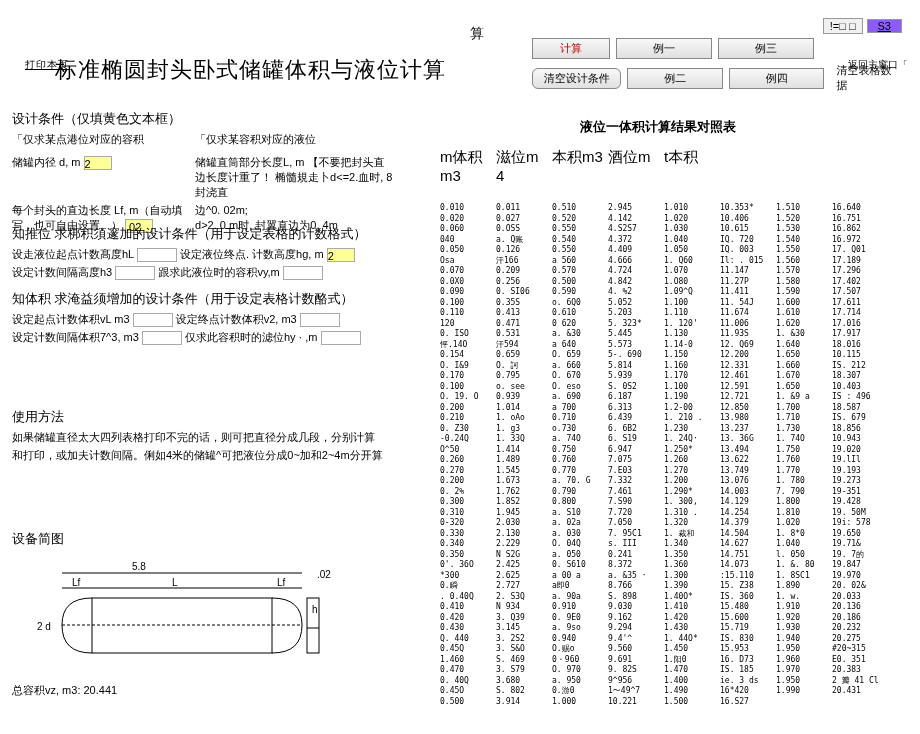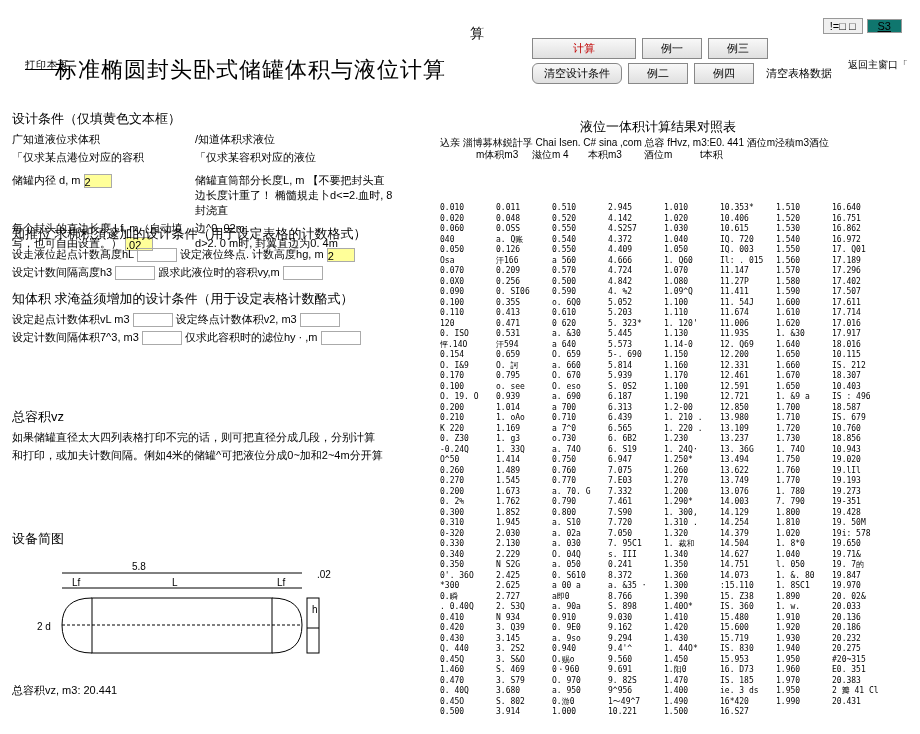--- a/index.html
+++ b/index.html
@@ -1,47 +1,47 @@
 <!DOCTYPE html>
 <html><head>
 <meta charset="utf-8">
 <style>
 * { box-sizing: border-box; margin: 0; padding: 0; }
 body { font-family: "SimSun", "宋体", sans-serif; font-size: 11px; color: #000; background: #fff; width: 920px; }
 .page { position: relative; width: 920px; height: 734px; }
 .top-right { position: absolute; top: 18px; right: 18px; display: flex; align-items: center; gap: 4px; }
 .top-right .lbl { border: 1px solid #999; padding: 1px 6px; background: #f0f0f0; }
-.top-right .s3 { border: 1px solid #999; padding: 0 10px; background: #0f766e; text-decoration: underline; }
+.top-right .s3 { border: 1px solid #999; padding: 0 10px; background: #8b5cf6; text-decoration: underline; }
 .btn-panel { position: absolute; top: 38px; right: 18px; width: 370px; }
 .btn-row { display: flex; gap: 6px; margin-bottom: 4px; align-items: center; }
-.btn { border: 1px solid #888; background: linear-gradient(#f8f8f8,#e0e0e0); padding: 2px 0; text-align: center; font-size: 11px; cursor: pointer; width: 60px; }
-.btn.calc { width: 104px; color: #c00000; }
+.btn { border: 1px solid #888; background: linear-gradient(#f8f8f8,#e0e0e0); padding: 2px 0; text-align: center; font-size: 11px; cursor: pointer; width: 96px; }
+.btn.calc { width: 78px; color: #c00000; }
 .btn.clr { width: 90px; border-radius: 6px; }
 .side-link { position: absolute; top: 58px; right: 12px; font-size: 10px; }
 .print-link { position: absolute; top: 58px; left: 25px; font-size: 10px; letter-spacing: 1px; }
 .title { position: absolute; top: 55px; left: 55px; font-size: 22px; letter-spacing: 1px; font-family: Liberation Serif, serif; }
 .section { position: absolute; left: 12px; font-size: 11px; }
 .hdr { font-size: 13px; font-weight: normal; margin-bottom: 4px; }
 .yellow { background: #ffff99; border: 1px solid #aaa; display: inline-block; min-width: 28px; height: 14px; vertical-align: middle; }
 .box { border: 1px solid #aaa; display: inline-block; min-width: 40px; height: 14px; vertical-align: middle; }
 .row { margin: 3px 0; line-height: 15px; }
 #cond { top: 110px; width: 400px; }
 #cond .left { display:inline-block; width:180px; vertical-align:top;}
 #cond .right { display:inline-block; width:200px; vertical-align:top;}
 #knownlevel { top: 225px; width: 400px; }
 #knownvol { top: 290px; width: 400px; }
 #result { top: 358px; width: 420px; }
 #usage { top: 408px; width: 420px; }
 #usage ol { margin-left: 26px; }
 #usage li { margin: 2px 0; line-height: 14px; }
 #diagram { top: 530px; width: 420px; }
 #diagram svg { margin-top: 6px; }
-.table-title { position: absolute; top: 118px; left: 580px; font-size: 13px; }
+.table-title { position: absolute; top: 118px; left: 580px; font-size: 13px; font-weight: bold; }
 .table-sub { position: absolute; top: 136px; left: 440px; font-size: 10px; }
-.table-head { position: absolute; top: 148px; left: 440px; font-size: 10px; display:flex; gap:2px;margin-left:36px;}
+.table-head { position: absolute; top: 148px; left: 440px; font-size: 15px; display:flex; gap:2px;}
 .table-head span { width: 54px; display:inline-block; }
 .data-table { position: absolute; top: 160px; left: 440px; font-size: 8px; line-height: 10.5px; font-family: monospace; margin-top: 43px; }
 .data-table .r { display: flex; }
 .data-table .c { width: 56px; overflow: hidden; white-space: nowrap; }
 .under { text-decoration: underline; }
 #suan { position:absolute; top:25px; left:470px; font-size:14px;}
 </style>
 </head>
 <body>
 <div class="page">
@@ -67,24 +67,20 @@
   </div>
 </div>
 
 <div class="side-link">返回主窗口「</div>
 <div class="print-link under">打印本页</div>
 <div class="title">标准椭圆封头卧式储罐体积与液位计算</div>
 
 <div id="cond" class="section">
   <div class="hdr">设计条件（仅填黄色文本框）</div>
   <div class="row">
-    <span class="left">广知道液位求体积</span>
-    <span>/知道体积求液位</span>
-  </div>
-  <div class="row">
     <span class="left">「仅求某点港位对应的容积</span>
     <span>「仅求某容积对应的液位</span>
   </div>
   <div class="row" style="margin-top:8px">
     <span class="left">
       <span>储罐内径 d, m</span>
       <span class="yellow">2</span>
     </span>
     <span class="right">储罐直筒部分长度L, m 【不要把封头直边长度计重了！      椭髓規走卜d&lt;=2.血时, 8封浇直</span>
   </div>
@@ -119,21 +115,21 @@
     <span><span>设定终点计数体积v2, m3</span> <span class="box"></span></span>
   </div>
   <div class="row">
     <span class="left"><span>设定计数间隔体积7^3, m3</span> <span class="box"></span></span>
     <span><span>仅求此容积时的滤位hy · ,m</span> <span class="box"></span></span>
   </div>
 </div>
 
 
 <div id="usage" class="section">
-  <div class="hdr">总容积vz</div>
+  <div class="hdr">使用方法</div>
   <div class="row">如果储罐直径太大四列表格打印不完的话，则可把直径分成几段，分别计算</div>
   <div class="row">和打印，或加夫计数间隔。俐如4米的储罐^可把液位分成0~加和2~4m分开算</div>
 </div>
 
 <div id="diagram" class="section">
   <div class="hdr">设备简图</div>
   <svg width="330" height="120">
     <text x="120" y="12" font-size="10">5.8</text>
     <line x1="50" y1="15" x2="290" y2="15" stroke="#000"></line>
     <text x="60" y="28" font-size="10">Lf</text>
@@ -150,42 +146,41 @@
     <line x1="50" y1="67" x2="290" y2="67" stroke="#000" stroke-dasharray="3,2"></line>
     <text x="25" y="72" font-size="10">2  d</text>
     <text x="300" y="55" font-size="10">h</text>
     <rect x="295" y="40" width="12" height="55" fill="none" stroke="#000"></rect>
     <line x1="295" y1="70" x2="307" y2="70" stroke="#000"></line>
   </svg>
   <div class="row">总容积vz, m3: 20.441</div>
 </div>
 
 <div class="table-title">液位一体积计算结果对照表</div>
-<div class="table-sub">込亲 淄博募林鋭計孚 Chai Isen. C#  sina ,com 总容 fHvz, m3:E0. 441 酒位m泾積m3酒位</div>
 <div class="table-head">
   <span>m体积m3</span>
   <span>滋位m 4</span>
   <span>本积m3</span>
   <span>酒位m</span>
   <span>t本积</span>
 </div>
 <div class="data-table" id="dtable">
       <div class="r">
         <div class="c">0.010</div>
         <div class="c">0.011</div>
         <div class="c">0.510</div>
         <div class="c">2.945</div>
         <div class="c">1.010</div>
         <div class="c">10.353*</div>
         <div class="c">1.510</div>
         <div class="c">16.640</div>
       </div>
       <div class="r">
         <div class="c">0.020</div>
-        <div class="c">0.048</div>
+        <div class="c">0.027</div>
         <div class="c">0.520</div>
         <div class="c">4.142</div>
         <div class="c">1.020</div>
         <div class="c">10.406</div>
         <div class="c">1.520</div>
         <div class="c">16.751</div>
       </div>
       <div class="r">
         <div class="c">0.060</div>
         <div class="c">0.OSS</div>
@@ -370,30 +365,20 @@
         <div class="c">0.210</div>
         <div class="c">1. oAo</div>
         <div class="c">0.710</div>
         <div class="c">6.439</div>
         <div class="c">1. 210 .</div>
         <div class="c">13.980</div>
         <div class="c">1.710</div>
         <div class="c">IS. 679</div>
       </div>
       <div class="r">
-        <div class="c">K 220</div>
-        <div class="c">1.169</div>
-        <div class="c">a 7^0</div>
-        <div class="c">6.565</div>
-        <div class="c">1. 220 .</div>
-        <div class="c">13.109</div>
-        <div class="c">1.720</div>
-        <div class="c">10.760</div>
-      </div>
-      <div class="r">
         <div class="c">0. Z30</div>
         <div class="c">1. g3</div>
         <div class="c">o.730</div>
         <div class="c">6. 6B2</div>
         <div class="c">1.230</div>
         <div class="c">13.237</div>
         <div class="c">1.730</div>
         <div class="c">18.856</div>
       </div>
       <div class="r">

